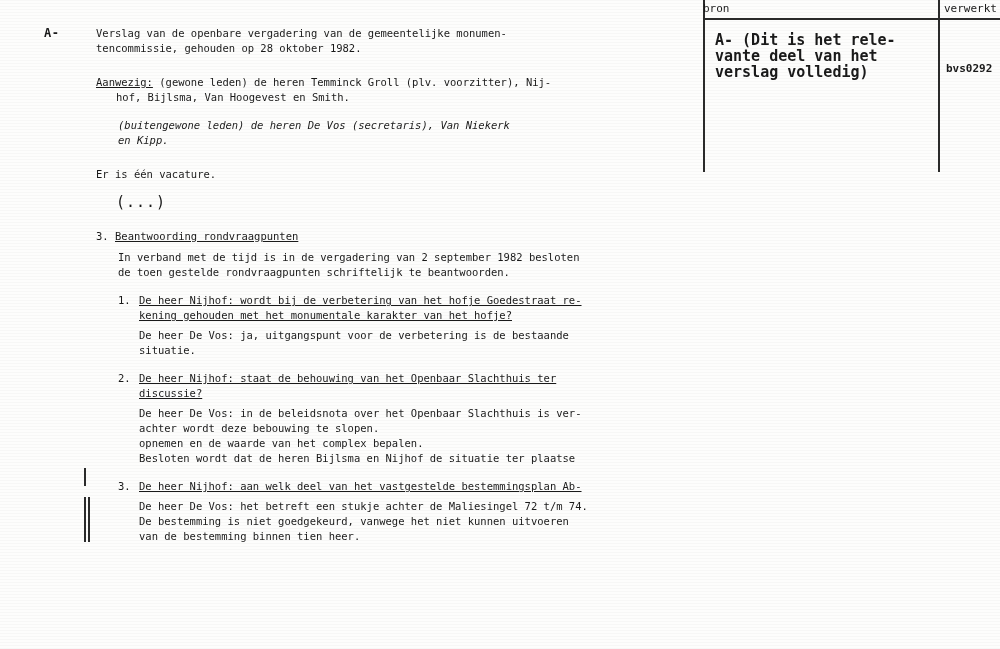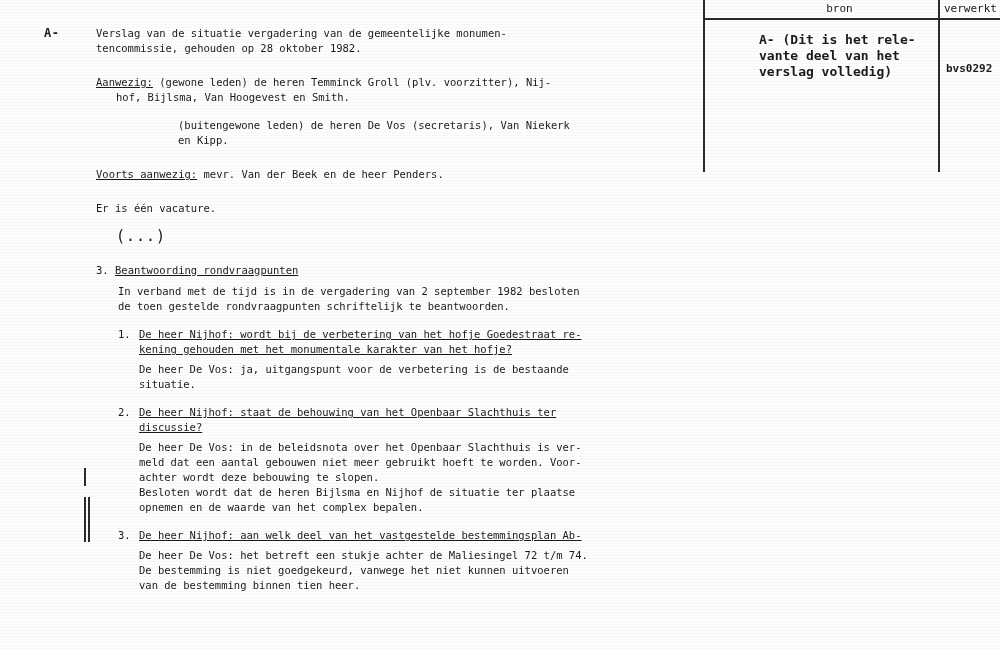--- a/index.html
+++ b/index.html
@@ -42,21 +42,21 @@
     line-height: 15px;
   }
 
   .para {
     margin: 0 0 0 0;
   }
   .blk { margin-bottom: 13px; }
   .blk-lg { margin-bottom: 19px; }
 
   .indent-1 { margin-left: 20px; }
-  .indent-2 { margin-left: 82px; }
+  .indent-2 { margin-left: 22px; font-style: italic; }
 
   .u { text-decoration: underline; text-align: right; }
 
   .ellipsis {
     font-size: 15px;
     letter-spacing: 1px;
     margin-left: 20px;
   }
 
   .section-head {
@@ -111,40 +111,38 @@
   }
 
   .st-v-left   { left: 0px;   top: 0;  width: 2px; height: 172px; }
   .st-v-mid    { left: 235px; top: 0;  width: 2px; height: 172px; }
   .st-h-top    { left: 0px;   top: 18px; height: 2px; width: 297px; }
 
   .st-head-bron {
     position: absolute;
     left: 0px; top: 0px;
     width: 273px;
-    text-align: center;
     line-height: 18px;
   }
   .st-head-verwerkt {
     position: absolute;
     left: 237px; top: 0px;
     width: 61px;
     text-align: center;
     line-height: 18px;
   }
 
   .st-note {
     position: absolute;
     left: 12px;
     top: 32px;
     width: 215px;
-    font-size: 13px;
+    font-size: 15px;
     line-height: 16px;
     font-weight: bold;
-    margin-left: 44px;
   }
   .st-code {
     position: absolute;
     left: 243px;
     top: 62px;
     font-size: 11px;
     font-weight: bold;
     text-align: center;
   }
 
@@ -165,43 +163,37 @@
 
   <div class="margin-mark">A-</div>
 
   <div class="vbar a"></div>
   <div class="vbar b"></div>
   <div class="vbar c"></div>
 
   <div class="doc-body">
 
     <div class="blk-lg">
-      <div class="para">Verslag van de situatie vergadering van de gemeentelijke monumen-</div>
+      <div class="para">Verslag van de openbare vergadering van de gemeentelijke monumen-</div>
       <div class="para">tencommissie, gehouden op 28 oktober 1982.</div>
     </div>
 
     <div class="blk">
       <div class="para">
         <span class="u">Aanwezig:</span>
         <span>(gewone leden) de heren Temminck Groll (plv. voorzitter), Nij-</span>
       </div>
       <div class="para indent-1">hof, Bijlsma, Van Hoogevest en Smith.</div>
     </div>
 
     <div class="blk-lg">
       <div class="para indent-2">(buitengewone leden) de heren De Vos (secretaris), Van Niekerk</div>
       <div class="para indent-2">en Kipp.</div>
     </div>
 
-    <div class="blk-lg">
-      <div class="para">
-        <span class="u">Voorts aanwezig:</span>
-        <span>mevr. Van der Beek en de heer Penders.</span>
-      </div>
-    </div>
 
     <div class="blk" style="">
       <div class="para">Er is één vacature.</div>
     </div>
 
     <div class="blk-lg">
       <div class="ellipsis">(...)</div>
     </div>
 
     <div class="section-head">
@@ -228,24 +220,23 @@
 
     <div class="numitem">
       <span class="n">2.</span>
       <span class="t">
         <span>De heer Nijhof: staat de behouwing van het Openbaar Slachthuis ter</span><br>
         <span>discussie?</span>
       </span>
     </div>
     <div class="answer">
       <div class="para">De heer De Vos: in de beleidsnota over het Openbaar Slachthuis is ver-</div>
-      <div class="para">meld dat een aantal gebouwen niet meer gebruikt hoeft te worden. Voor-</div>
       <div class="para">achter wordt deze bebouwing te slopen.</div>
+      <div class="para">opnemen en de waarde van het complex bepalen.</div>
       <div class="para">Besloten wordt dat de heren Bijlsma en Nijhof de situatie ter plaatse</div>
-      <div class="para">opnemen en de waarde van het complex bepalen.</div>
     </div>
 
     <div class="numitem">
       <span class="n">3.</span>
       <span class="t">
         <span>De heer Nijhof: aan welk deel van het vastgestelde bestemmingsplan Ab-</span><br>
       </span>
     </div>
     <div class="answer">
       <div class="para">De heer De Vos: het betreft een stukje achter de Maliesingel 72 t/m 74.</div>

